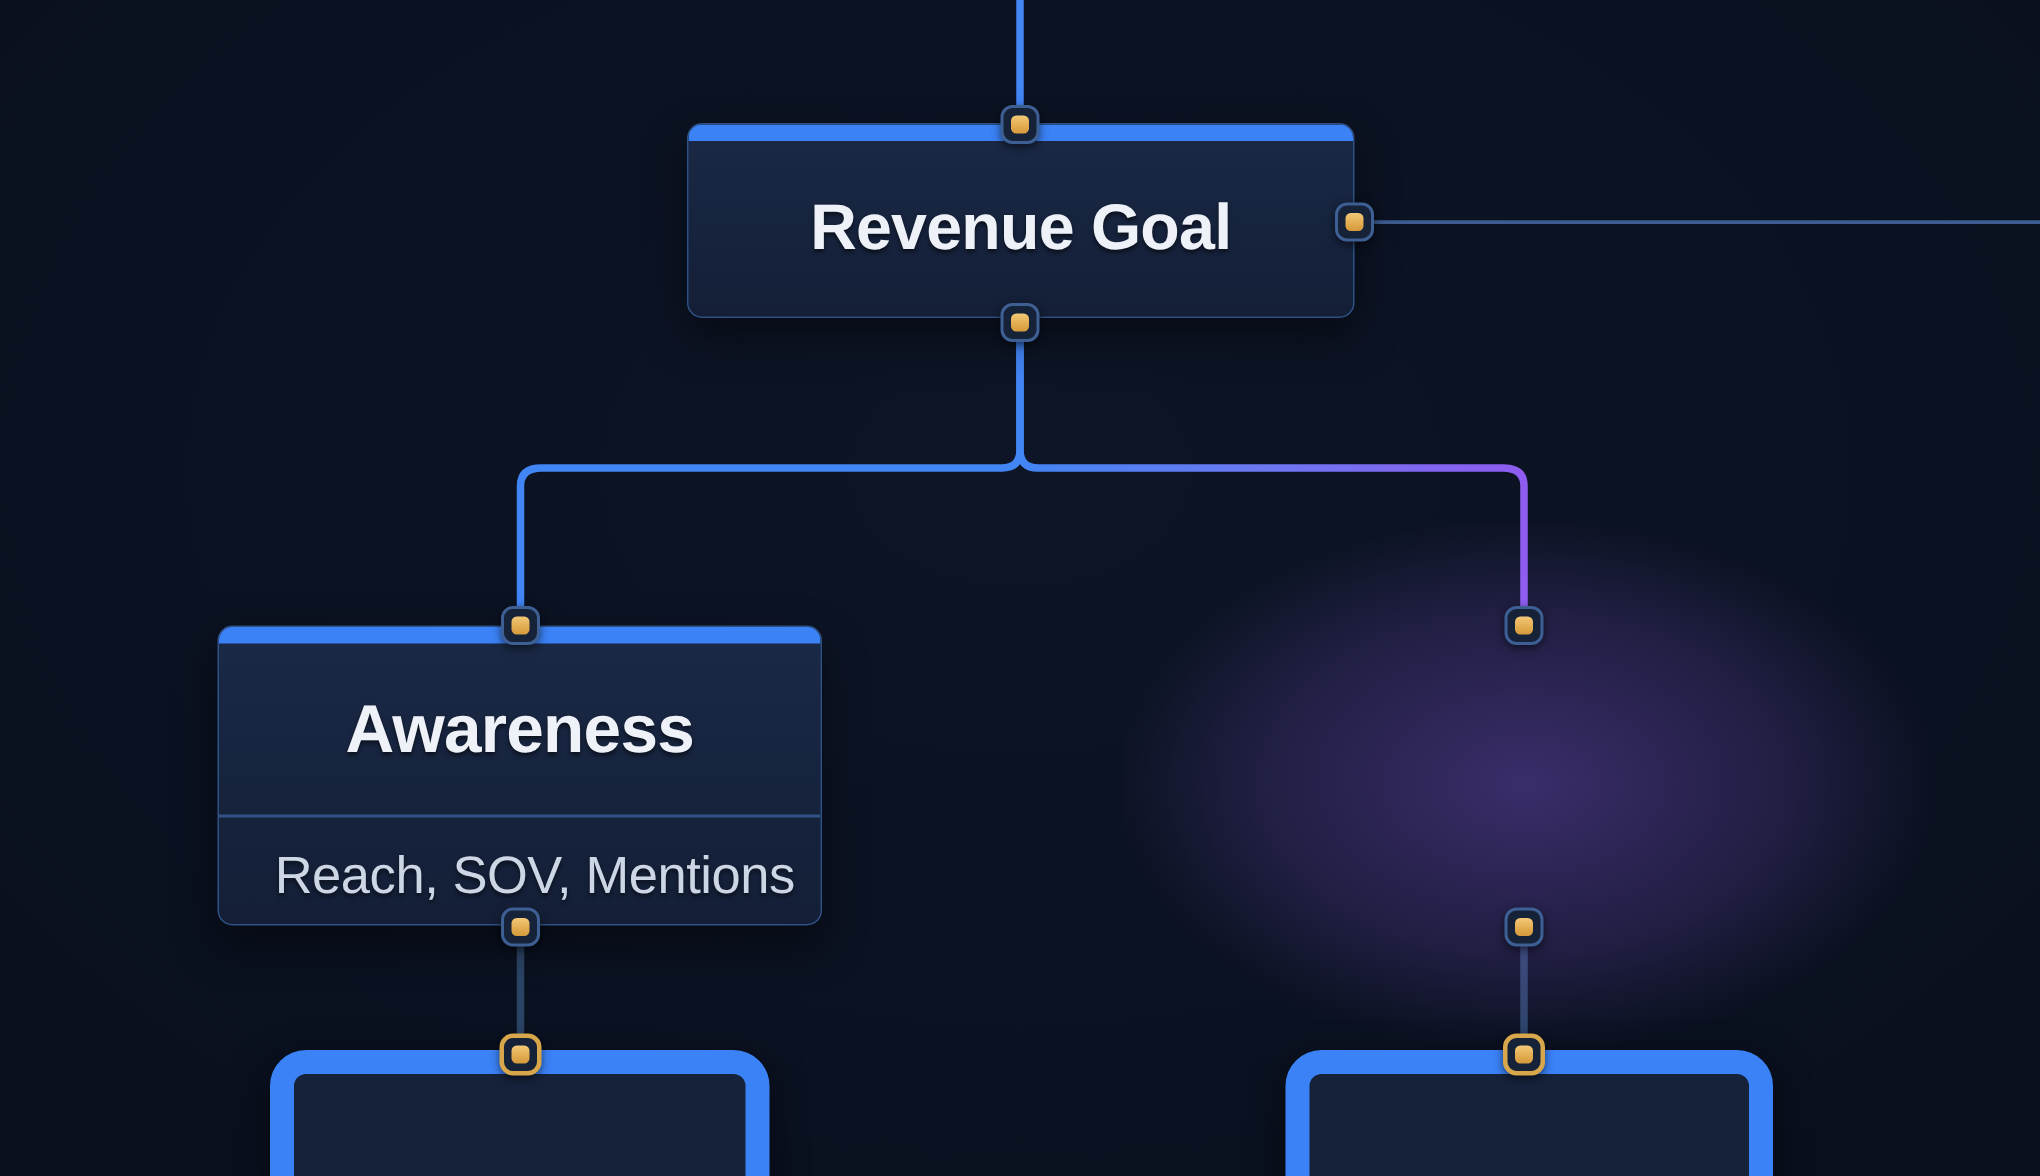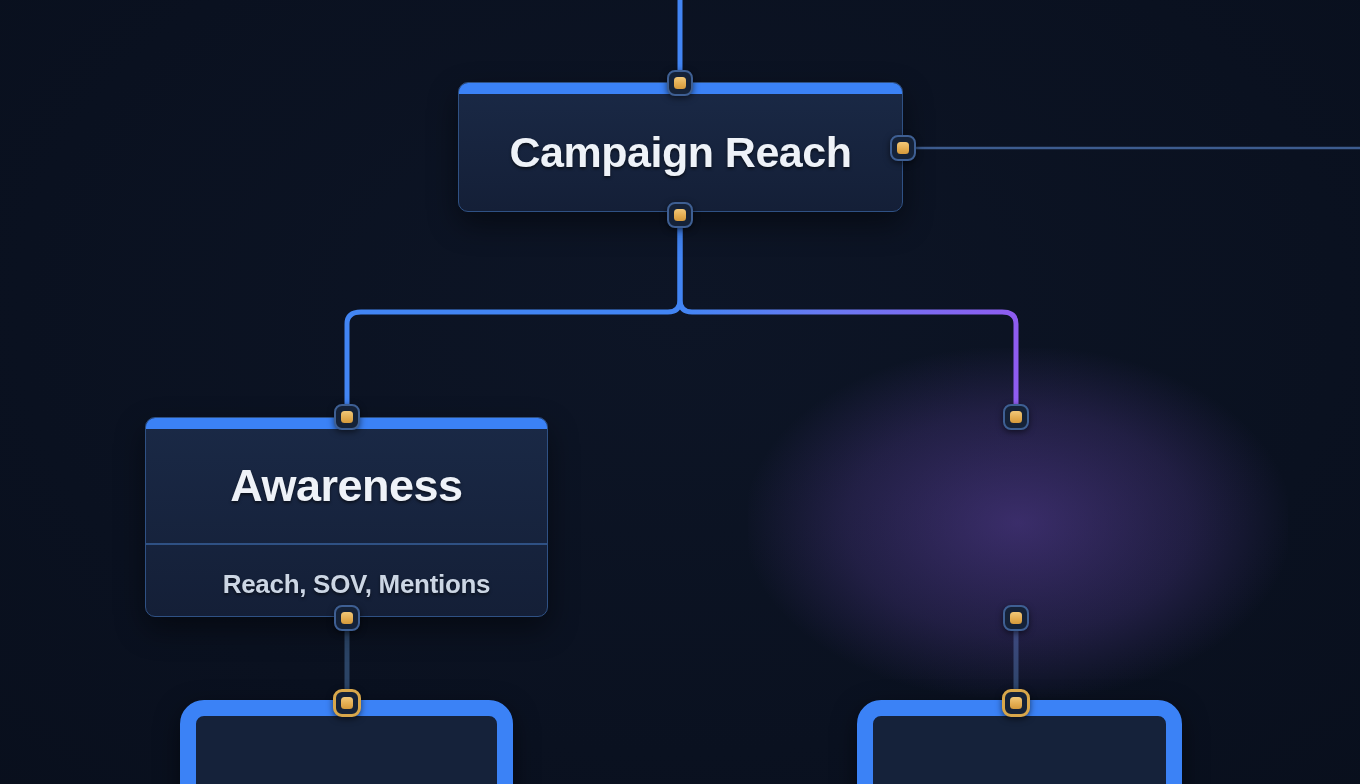--- a/index.html
+++ b/index.html
@@ -27,21 +27,21 @@
   .node .strip{height:11px;}
   .strip-blue{background:#3b82f6;}
   .strip-purple{background:linear-gradient(90deg,#b7a0fb 0%, #a78bfa 45%, #9565ec 100%);}
   .node-title{
     display:flex;align-items:center;justify-content:center;
     color:#eef2f8;font-weight:700;letter-spacing:-0.5px;
     text-shadow:0 2px 3px rgba(0,0,0,0.55);
   }
   .node-sub{
     display:flex;align-items:center;justify-content:center;
-    color:#ccd6e4;font-weight:700;font-size:26px;letter-spacing:-0.3px;
+    color:#ccd6e4;font-weight:400;font-size:35px;letter-spacing:-0.3px;
     text-shadow:0 2px 3px rgba(0,0,0,0.5);
     margin-left:20px;
   }
   .divider{height:1.5px;background:#2f5184;}
 
   #node-campaign{left:458px;top:82px;width:445px;height:130px;}
   #node-campaign .node-title{height:117px;font-size:43px;}
 
   #node-awareness{left:145px;top:417px;width:403px;height:200px;}
   #node-revenue{left:818px;top:417px;width:397px;height:200px;z-index:3;}
@@ -94,21 +94,21 @@
     <path d="M 680 216 L 680 300 Q 680 312 668 312 L 361 312 Q 347 312 347 324 L 347 412" stroke="#4285f4" stroke-width="5" fill="none" stroke-linecap="round"></path>
     <path d="M 680 216 L 680 300 Q 680 312 692 312 L 1002 312 Q 1016 312 1016 324 L 1016 412" stroke="url(#edgeGrad)" stroke-width="5" fill="none" stroke-linecap="round"></path>
     <path d="M 347 625 L 347 700" stroke="#2b4466" stroke-width="5" fill="none"></path>
     <path d="M 1016 625 L 1016 700" stroke="#2b4466" stroke-width="5" fill="none"></path>
   </svg>
 
   <div class="glow"></div>
 
   <div class="node" id="node-campaign">
     <div class="strip strip-blue"></div>
-    <div class="node-title">Campaign Reach</div>
+    <div class="node-title">Revenue Goal</div>
   </div>
 
   <div class="node child" id="node-awareness">
     <div class="strip strip-blue"></div>
     <div class="node-title">Awareness</div>
     <div class="divider"></div>
     <div class="node-sub">Reach, SOV, Mentions</div>
   </div>
 
 

